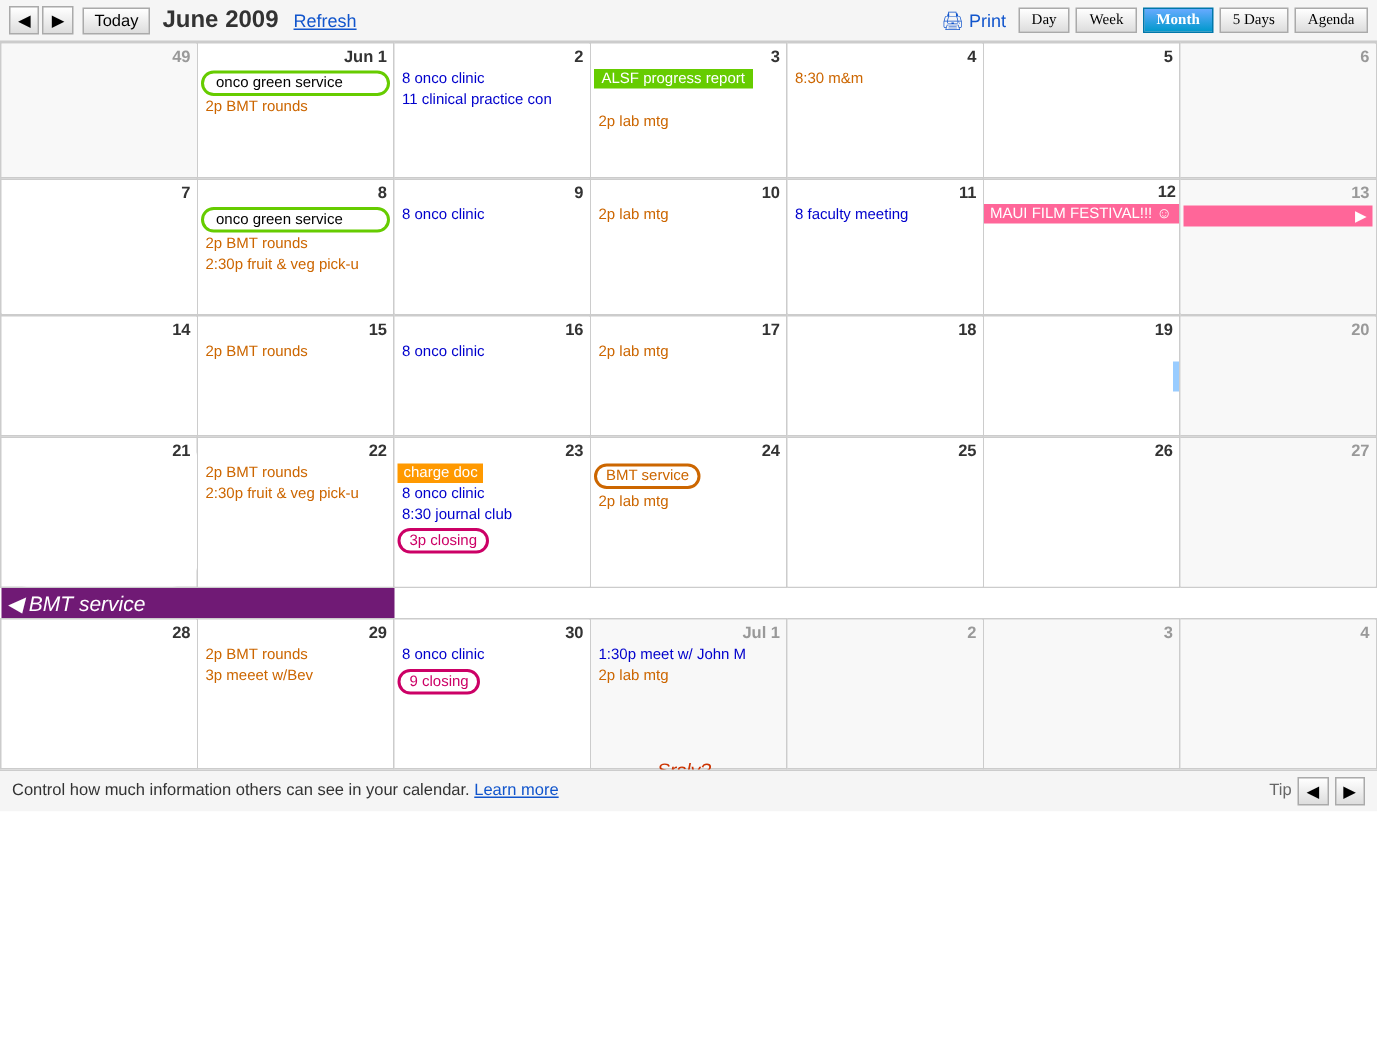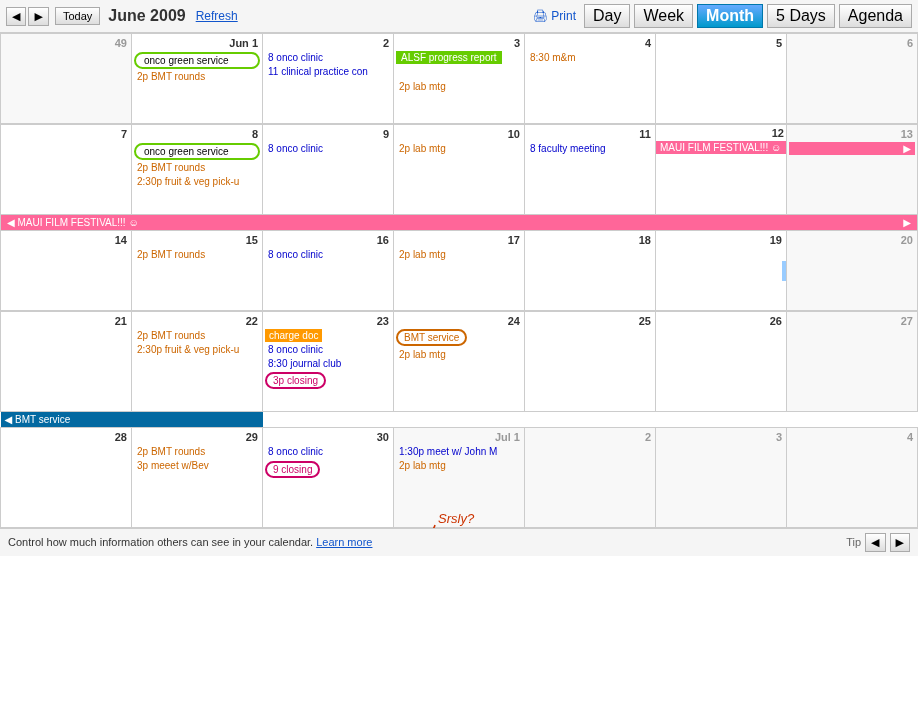--- a/index.html
+++ b/index.html
@@ -7,21 +7,21 @@
 
     
     .header { display: flex; align-items: center; padding: 4px 6px; border-bottom: 1px solid #ccc; background: #f5f5f5; }
     .nav-buttons { display: flex; gap: 2px; margin-right: 6px; }
     .nav-btn { border: 1px solid #aaa; background: linear-gradient(#fff, #ddd); padding: 2px 5px; cursor: pointer; font-size: 11px; }
     .today-btn { border: 1px solid #aaa; background: linear-gradient(#fff, #ddd); padding: 2px 7px; cursor: pointer; font-size: 11px; margin-right: 8px; }
     .month-title { font-size: 16px; font-weight: bold; color: #333; margin-right: 10px; }
     .refresh-link { color: #15c; text-decoration: underline; cursor: pointer; font-size: 12px; }
     .header-right { margin-left: auto; display: flex; align-items: center; gap: 4px; }
     .print-link { color: #15c; text-decoration: none; font-size: 12px; margin-right: 4px; }
-    .view-btn { border: 1px solid #aaa; background: linear-gradient(#fff, #ddd); padding: 2px 8px; cursor: pointer; font-size: 16px; }
+    .view-btn { border: 1px solid #aaa; background: linear-gradient(#fff, #ddd); padding: 2px 8px; cursor: pointer; font-size: 10px; font-family: Liberation Serif, serif; }
     .view-btn.active { background: linear-gradient(#6af, #09c); color: #fff; border-color: #07a; font-weight: bold; }
     .day-header { background: #e8f0ff; text-align: center; padding: 3px; font-weight: bold; font-size: 11px; border: 1px solid #ccc; color: #333; }
     .day-cell { border: 1px solid #ccc; vertical-align: top; padding: 2px; width: 131px; min-height: 90px; background: #fff; position: relative; }
     .day-cell.other-month { background: #f8f8f8; }
     .day-num { text-align: right; font-size: 11px; color: #333; font-weight: bold; padding: 1px 2px 2px; }
     .day-num.other { color: #999; }
 
     
     .event { padding: 1px 3px; margin-bottom: 1px; font-size: 10px; cursor: pointer; overflow: hidden; white-space: nowrap; text-overflow: ellipsis; }
     .event.orange-text { color: #cc6600; font-weight: normal; }
@@ -143,29 +143,20 @@
       <td class="day-cell other-month" style="height:90px;">
         <div class="day-num other">13</div>
         <div style="background:#ff6699; color:#fff; font-size:10px; padding:1px 4px; display:flex; align-items:center; justify-content:flex-end; cursor:pointer;">▶</div>
       </td>
     </tr>
   </tbody>
     </table>
 
   <table style="width:100%; border-collapse:collapse; table-layout:fixed;">
     <tbody>
-        <tr>
-
-      <td colspan="7" style="padding:0; border:none; border-left:1px solid #ccc; border-right:1px solid #ccc;">
-        <div style="background:#ff6699; color:#fff; font-size:10px; padding:2px 6px; display:flex; align-items:center; cursor:pointer;">
-          <span>◀ MAUI FILM FESTIVAL!!! ☺</span>
-          <span style="margin-left:auto;">▶</span>
-        </div>
-      </td>
-    </tr>
     <tr>
 
       <td class="day-cell" style="height:80px;">
         <div class="day-num">14</div>
       </td>
 
       <td class="day-cell" style="height:80px;">
         <div class="day-num">15</div>
         <div class="event orange-text">2p BMT rounds</div>
       </td>
@@ -241,21 +232,21 @@
         <div class="day-num other">27</div>
       </td>
     </tr>
   </tbody>
     </table>
 
   <table style="width:100%; border-collapse:collapse; table-layout:fixed;">
     <tbody>
         <tr>
       <td colspan="2" style="padding:0; border:none;">
-        <div style="background:#0369a1; color:#fff; font-size:10px; padding:2px 4px; cursor:pointer;">◀ BMT service</div>
+        <div style="background:#701a75; color:#fff; font-size:14px; padding:2px 4px; cursor:pointer;font-style:italic;">◀ BMT service</div>
       </td>
       <td colspan="5" style="padding:0; border:none;"></td>
     </tr>
     <tr>
 
       <td class="day-cell" style="height:100px;">
         <div class="day-num">28</div>
       </td>
 
       <td class="day-cell" style="height:100px;">

